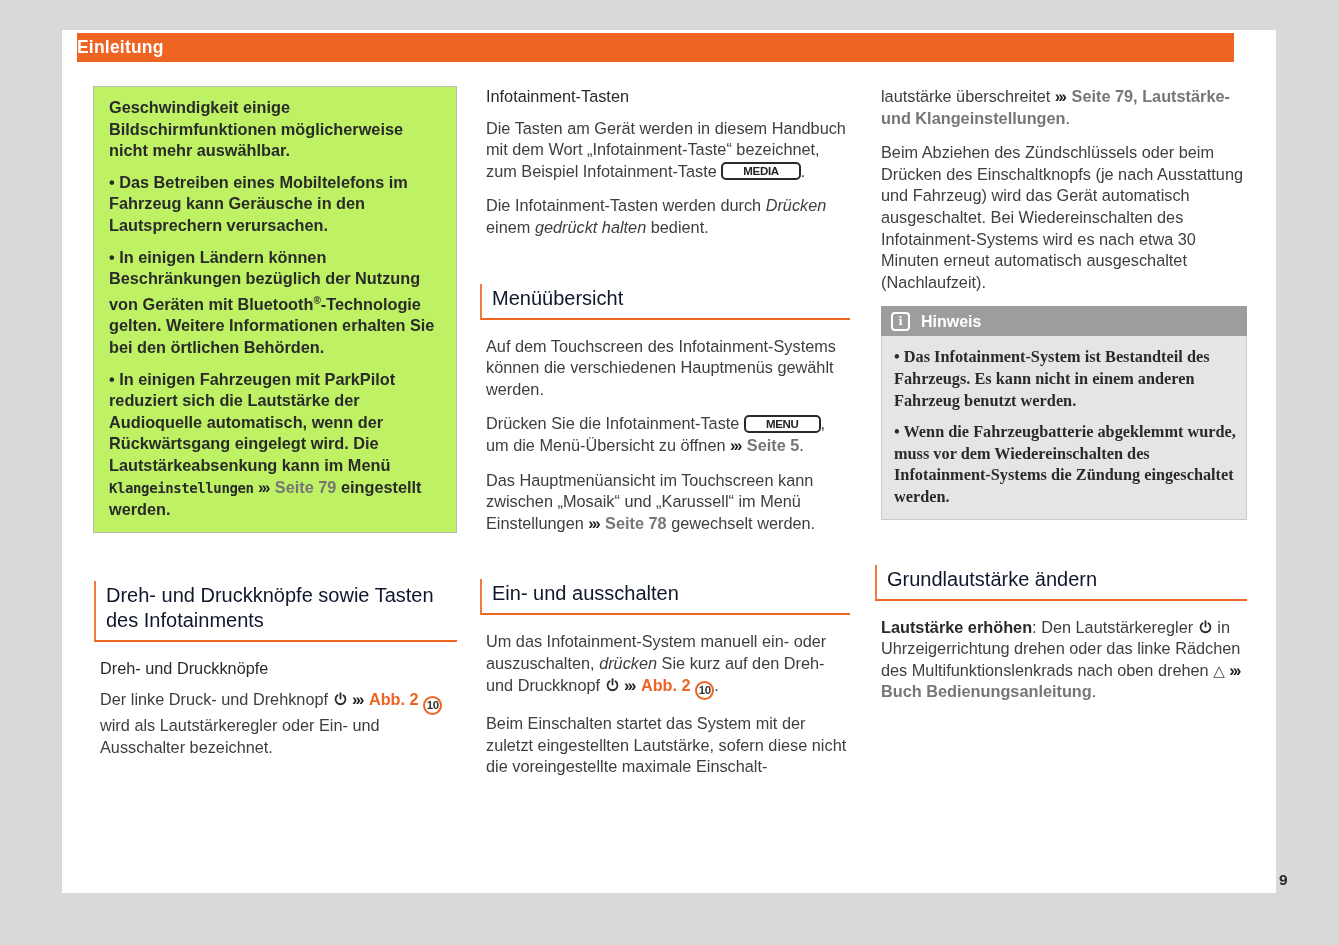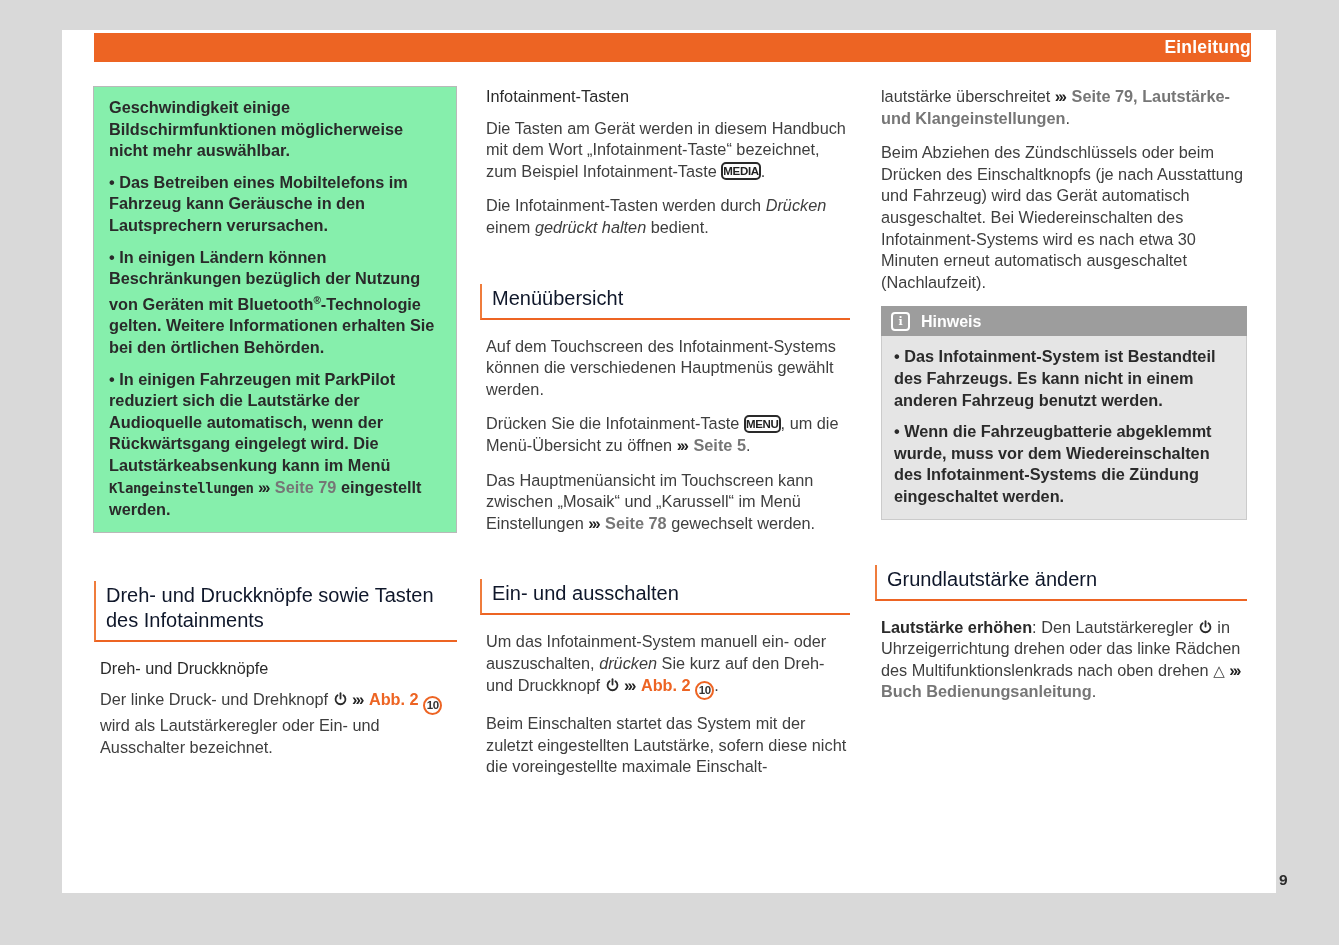--- a/index.html
+++ b/index.html
@@ -7,34 +7,34 @@
     width:1339px;height:945px;position:relative;overflow:hidden;
     background:#d9d9d9;
     font-family:"Liberation Sans","DejaVu Sans",sans-serif;
     color:#3e3e3e;
   }
   .page{
     position:absolute;left:62px;top:30px;width:1214px;height:863px;
     background:#ffffff;
   }
   .banner{
-    position:absolute;left:32px;top:3px;width:1157px;height:29px;
+    position:absolute;left:15px;top:3px;width:1157px;height:29px;
     background:#ED6423;color:#ffffff;
-    display:flex;align-items:center;justify-content:flex-end;
+    display:flex;align-items:center;justify-content:flex-start;
     font-weight:700;font-size:17.5px;letter-spacing:.2px;
   }
   .col{position:absolute;top:56px;font-size:16.3px;line-height:21.6px;text-align:left}
   .col1{left:38px;width:357px}
   .col2{left:424px;width:364px}
   .col3{left:819px;width:366px}
   p{margin:0 0 13px 0}
 
   
   .info-box{
-    background:#86efac;border:1px solid #b9b9b9;
+    background:#bef264;border:1px solid #b9b9b9;
     margin:0 0 0 -7px;padding:10px 10px 1px 15px;
   }
   .info-box p{margin-bottom:10px}
 
   
   .section-h{
     font-size:20px;line-height:25px;font-weight:400;color:#0f172a;
     border-left:2px solid #ef7c3c;border-bottom:2px solid #ED6423;
     margin:0 0 16px -6px;padding:2px 0 7px 10px;
   }
@@ -53,41 +53,42 @@
     font-weight:700;font-size:16px;
   }
   .note-icon{
     width:15px;height:15px;border:2px solid #ffffff;border-radius:4px;
     display:flex;align-items:center;justify-content:center;flex:0 0 auto;
   }
   .note-i{font-family:"DejaVu Serif",serif;font-size:11px;font-weight:700;line-height:1}
   .note-body{
     background:#e5e5e5;border:1px solid #cbcbcb;border-top:none;
     padding:10px 10px 1px 12px;
+    font-family:Liberation Serif, serif;
   }
   .note-body p{margin-bottom:10px}
 
   
   .k-r{}
   .k-b{font-weight:700;color:#2a2a2a}
   .k-i{font-style:italic}
   .k-mono{font-family:"DejaVu Sans Mono",monospace;font-weight:700;font-size:14px;color:#2a2a2a;letter-spacing:-.4px}
   .k-arr{font-weight:700;color:#222222;letter-spacing:-2px;padding-right:2px}
   .k-ref{font-weight:700;color:#767676}
   .k-abb{font-weight:700;color:#ED6423}
   .k-num{
     display:inline-flex;align-items:center;justify-content:center;
     box-sizing:border-box;min-width:19px;height:19px;
     border:2px solid #ED6423;border-radius:10px;
     font-size:11.5px;font-weight:700;color:#333333;
     vertical-align:-3.5px;letter-spacing:-.5px;
   }
   .k-key{
     display:inline-block;border:2px solid #2a2a2a;border-radius:5px;
-    padding:0 0;font-size:11.5px;font-weight:700;color:#222222;
+    padding:0 20px;font-size:11.5px;font-weight:700;color:#222222;
     line-height:14px;vertical-align:1.5px;letter-spacing:-.3px;text-align:center;
   }
   .k-sup{font-weight:700;color:#2a2a2a;font-size:10px;vertical-align:6px}
   .k-tri{color:#3e3e3e;font-size:15px}
   svg.pwr{vertical-align:-2px}
 
   .cont-wrap{position:relative}
   .cont{
     position:absolute;right:0;bottom:2px;
     font-weight:700;font-size:20px;color:#222222;letter-spacing:-1px;

